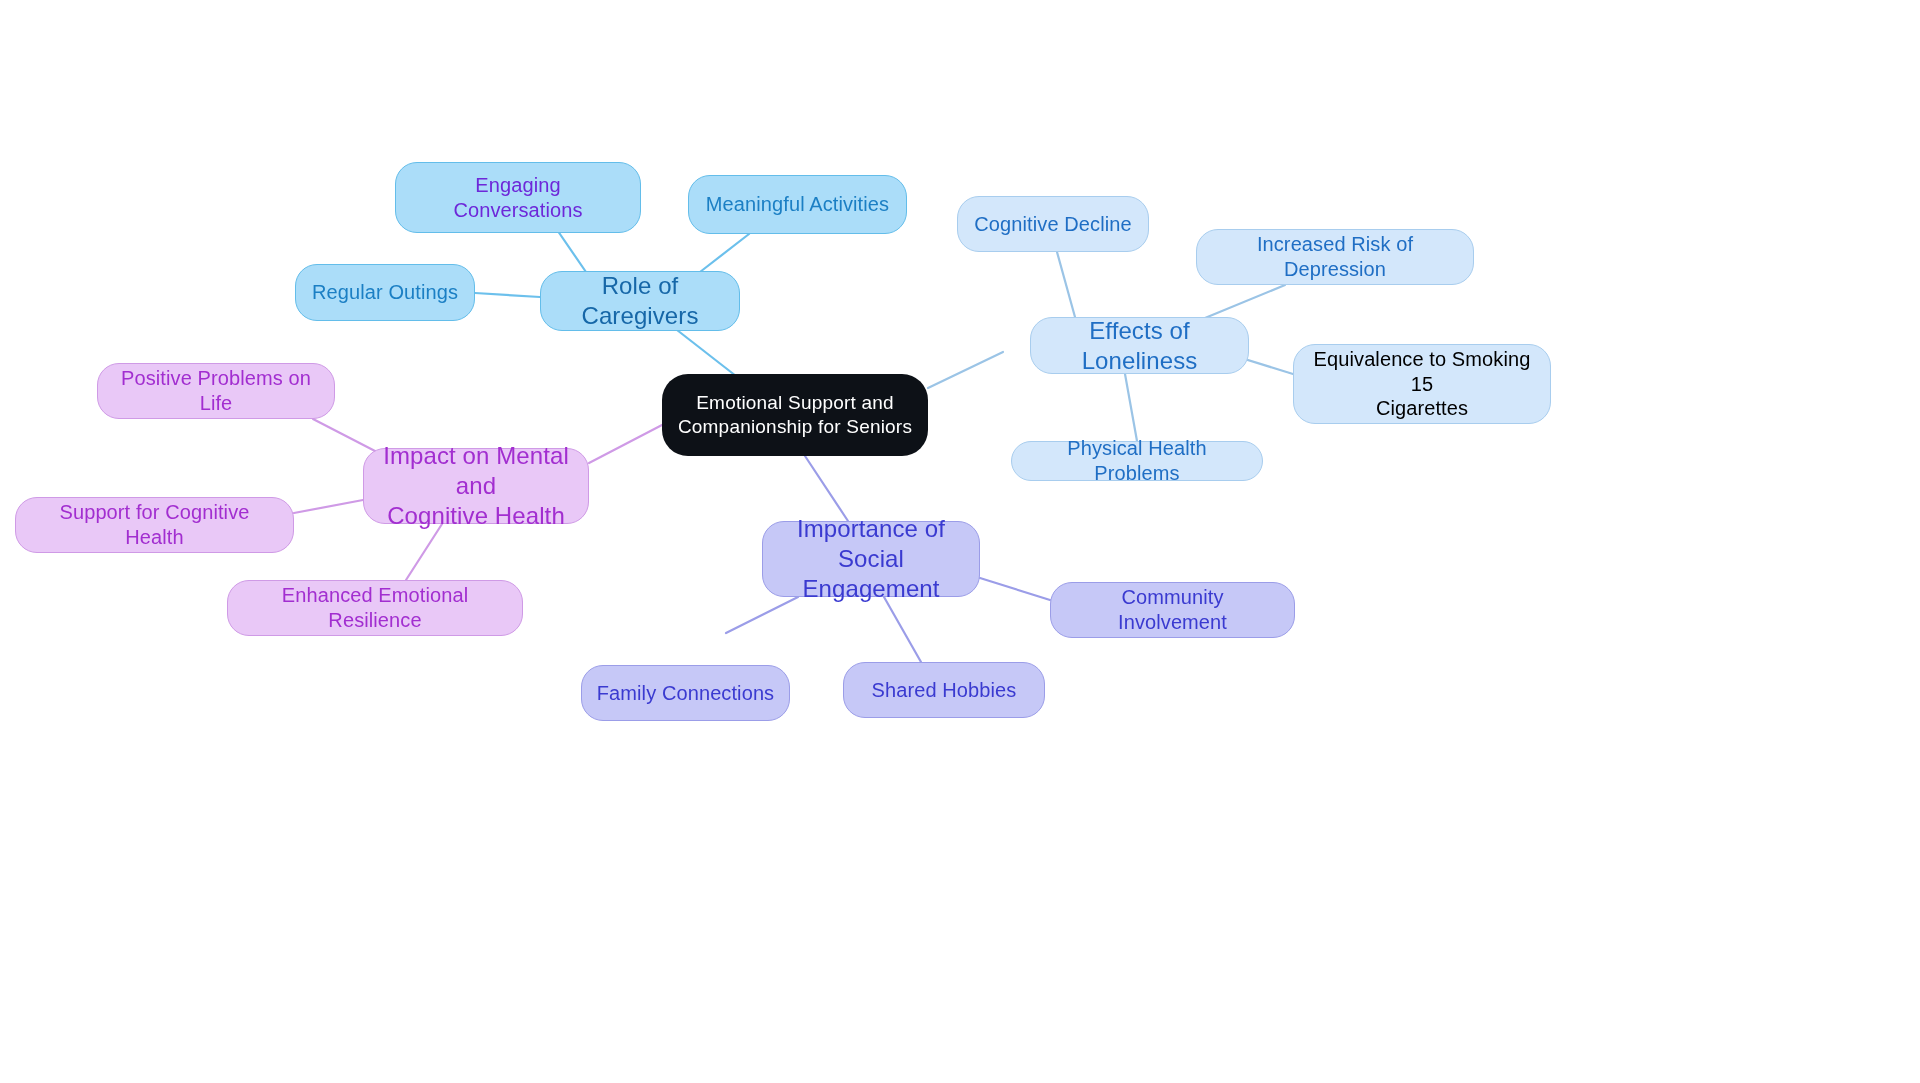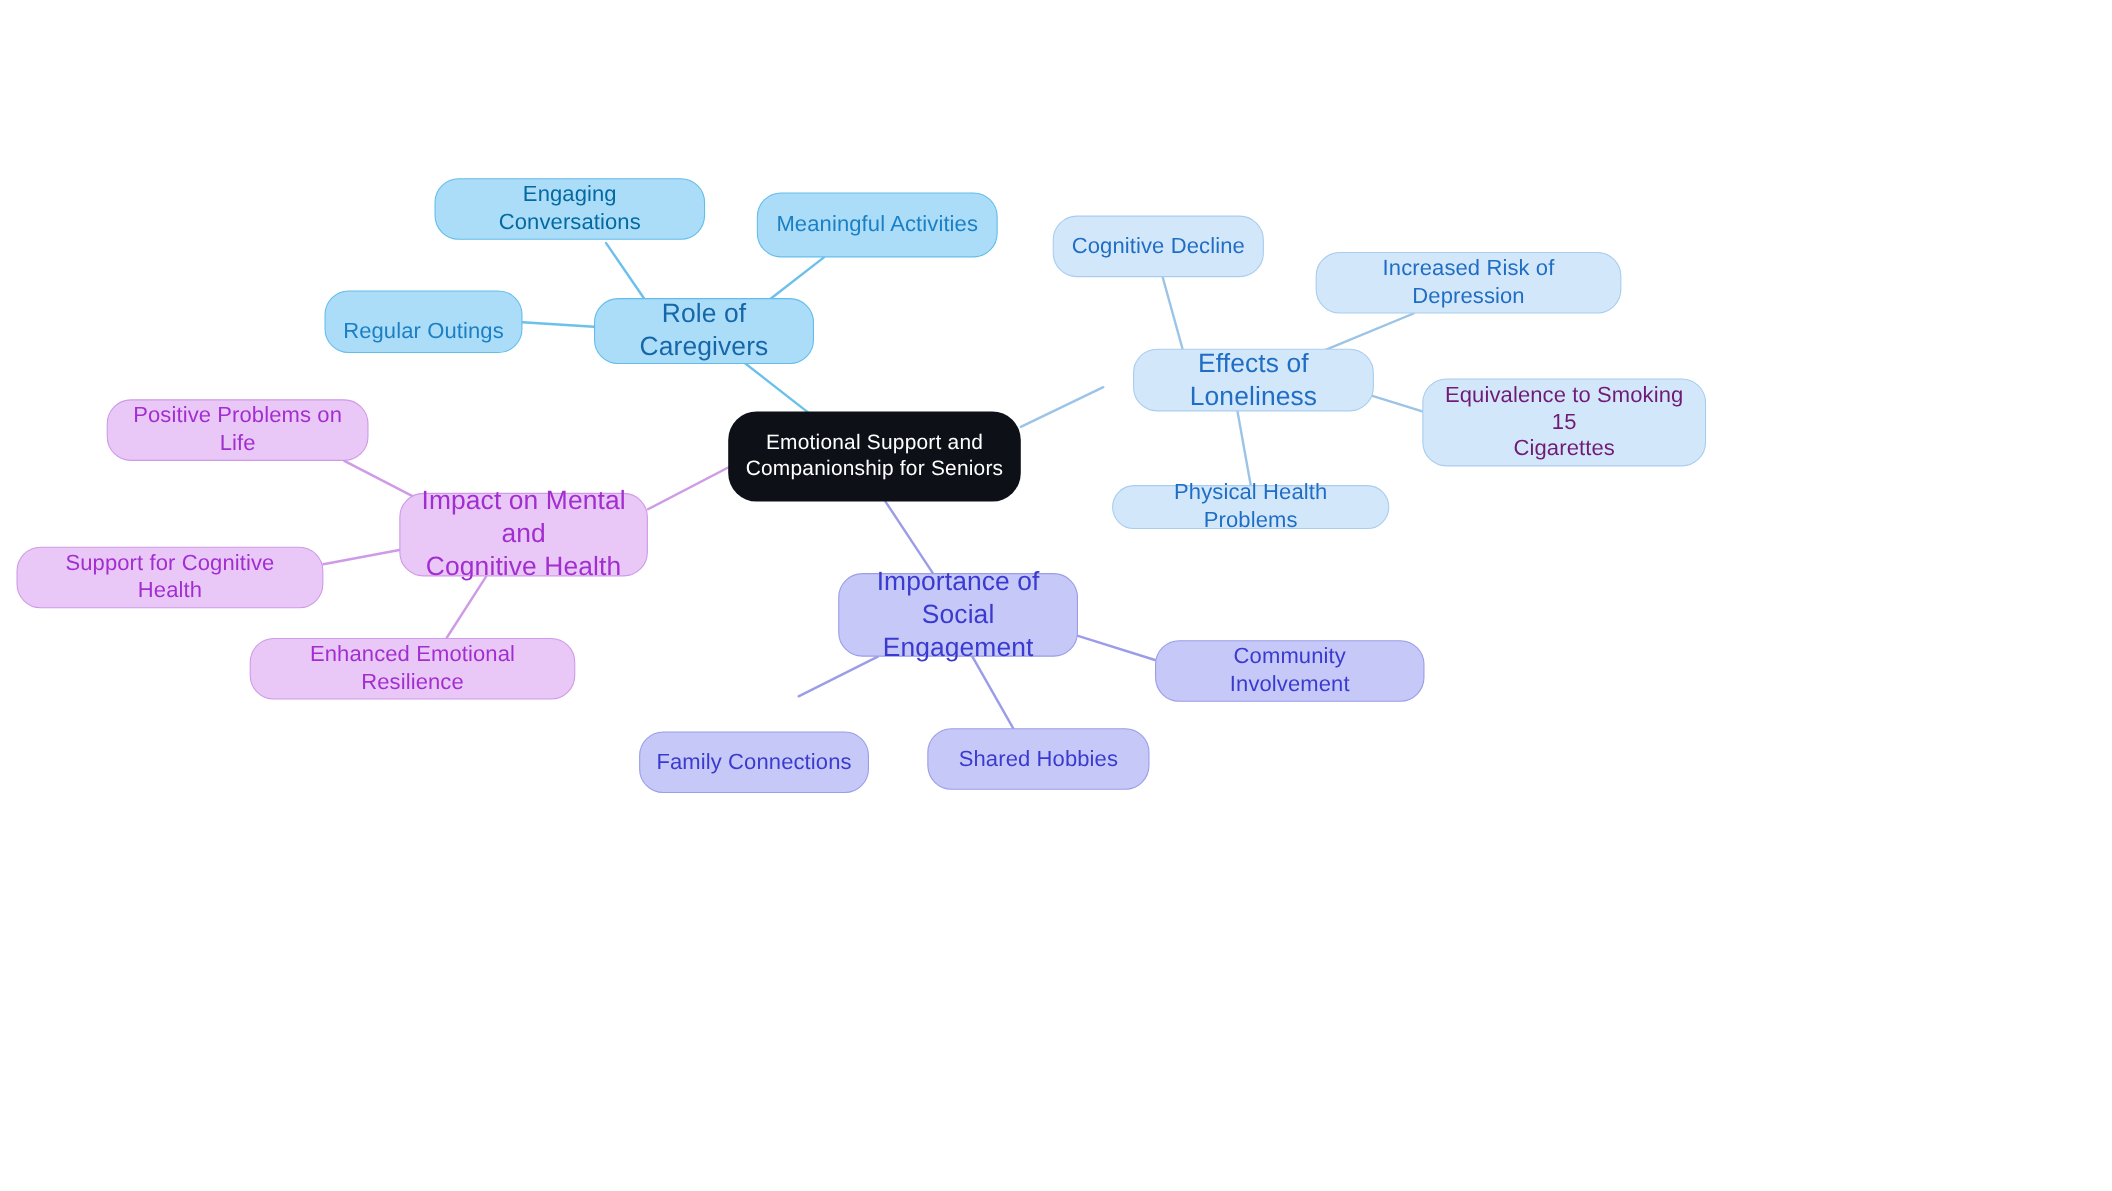--- a/index.html
+++ b/index.html
@@ -75,27 +75,27 @@
       <line x1="884" y1="597" x2="921" y2="662" stroke="#9b9de8" stroke-width="2.2" stroke-linecap="round"></line>
       <line x1="662" y1="425" x2="589" y2="463" stroke="#cf9ae6" stroke-width="2.2" stroke-linecap="round"></line>
       <line x1="375" y1="451" x2="313" y2="419" stroke="#cf9ae6" stroke-width="2.2" stroke-linecap="round"></line>
       <line x1="363" y1="500" x2="294" y2="513" stroke="#cf9ae6" stroke-width="2.2" stroke-linecap="round"></line>
       <line x1="442" y1="524" x2="406" y2="580" stroke="#cf9ae6" stroke-width="2.2" stroke-linecap="round"></line>
     </svg>
   <div id="nodes">
       <div class="node root" style="left: 662px; top: 374px; width: 266px; height: 82px; background: rgb(13, 17, 23); border-color: rgb(13, 17, 23); color: rgb(255, 255, 255);"><span>Emotional Support and
 Companionship for Seniors</span></div>
       <div class="node branch" style="left: 540px; top: 271px; width: 200px; height: 60px; background: rgb(171, 221, 249); border-color: rgb(99, 189, 234); color: rgb(22, 103, 168);"><span>Role of Caregivers</span></div>
-      <div class="node leaf" style="left: 395px; top: 162px; width: 246px; height: 56px; background: rgb(171, 221, 249); border-color: rgb(99, 189, 234); color: #0369a1;"><span>Engaging Conversations</span></div>
+      <div class="node leaf" style="left: 395px; top: 162px; width: 246px; height: 71px; background: rgb(171, 221, 249); border-color: rgb(99, 189, 234); color: #6d28d9;"><span>Engaging Conversations</span></div>
       <div class="node leaf" style="left: 688px; top: 175px; width: 219px; height: 59px; background: rgb(171, 221, 249); border-color: rgb(99, 189, 234); color: rgb(27, 127, 196); align-items: center;"><span>Meaningful Activities</span></div>
-      <div class="node leaf" style="left: 295px; top: 264px; width: 180px; height: 57px; background: rgb(171, 221, 249); border-color: rgb(99, 189, 234); color: rgb(27, 127, 196); align-items: flex-end;"><span>Regular Outings</span></div>
+      <div class="node leaf" style="left: 295px; top: 264px; width: 180px; height: 57px; background: rgb(171, 221, 249); border-color: rgb(99, 189, 234); color: rgb(27, 127, 196);"><span>Regular Outings</span></div>
       <div class="node branch" style="left: 1003px; top: 317px; width: 219px; height: 57px; background: rgb(211, 231, 251); border-color: rgb(168, 205, 238); color: rgb(31, 110, 196); margin-left: 27px;"><span>Effects of Loneliness</span></div>
       <div class="node leaf" style="left: 957px; top: 196px; width: 192px; height: 56px; background: rgb(211, 231, 251); border-color: rgb(168, 205, 238); color: rgb(31, 110, 196);"><span>Cognitive Decline</span></div>
       <div class="node leaf" style="left: 1196px; top: 229px; width: 278px; height: 56px; background: rgb(211, 231, 251); border-color: rgb(168, 205, 238); color: rgb(31, 110, 196);"><span>Increased Risk of Depression</span></div>
-      <div class="node leaf" style="left: 1293px; top: 344px; width: 258px; height: 80px; background: rgb(211, 231, 251); border-color: rgb(168, 205, 238); color: #701a75;"><span>Equivalence to Smoking 15
+      <div class="node leaf" style="left: 1293px; top: 344px; width: 258px; height: 80px; background: rgb(211, 231, 251); border-color: rgb(168, 205, 238); color: #000000;"><span>Equivalence to Smoking 15
 Cigarettes</span></div>
       <div class="node leaf" style="left: 1011px; top: 441px; width: 252px; height: 40px; background: rgb(211, 231, 251); border-color: rgb(168, 205, 238); color: rgb(31, 110, 196);"><span>Physical Health Problems</span></div>
       <div class="node branch" style="left: 762px; top: 521px; width: 218px; height: 76px; background: rgb(198, 200, 247); border-color: rgb(155, 157, 232); color: rgb(58, 58, 208);"><span>Importance of Social
 Engagement</span></div>
       <div class="node leaf" style="left: 1050px; top: 582px; width: 245px; height: 56px; background: rgb(198, 200, 247); border-color: rgb(155, 157, 232); color: rgb(58, 58, 208);"><span>Community Involvement</span></div>
       <div class="node leaf" style="left: 581px; top: 633px; width: 209px; height: 56px; background: rgb(198, 200, 247); border-color: rgb(155, 157, 232); color: rgb(58, 58, 208); margin-top: 32px;"><span>Family Connections</span></div>
       <div class="node leaf" style="left: 843px; top: 662px; width: 202px; height: 56px; background: rgb(198, 200, 247); border-color: rgb(155, 157, 232); color: rgb(58, 58, 208);"><span>Shared Hobbies</span></div>
       <div class="node branch" style="left: 363px; top: 448px; width: 226px; height: 76px; background: rgb(233, 200, 247); border-color: rgb(207, 154, 230); color: rgb(162, 46, 208);"><span>Impact on Mental and
 Cognitive Health</span></div>
       <div class="node leaf" style="left: 97px; top: 363px; width: 238px; height: 56px; background: rgb(233, 200, 247); border-color: rgb(207, 154, 230); color: rgb(162, 46, 208);"><span>Positive Problems on Life</span></div>

